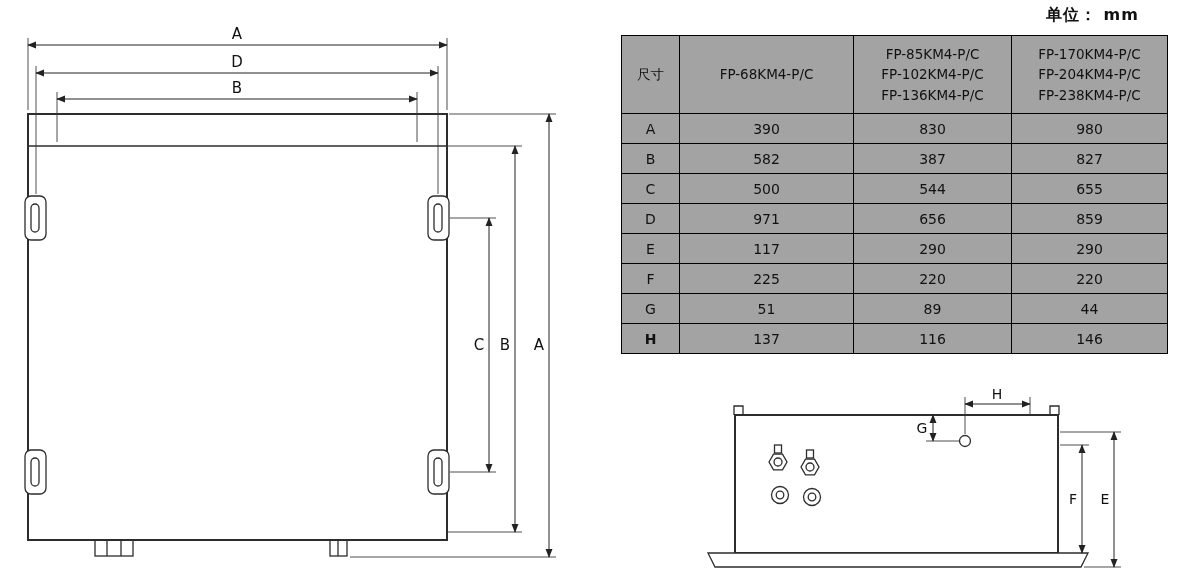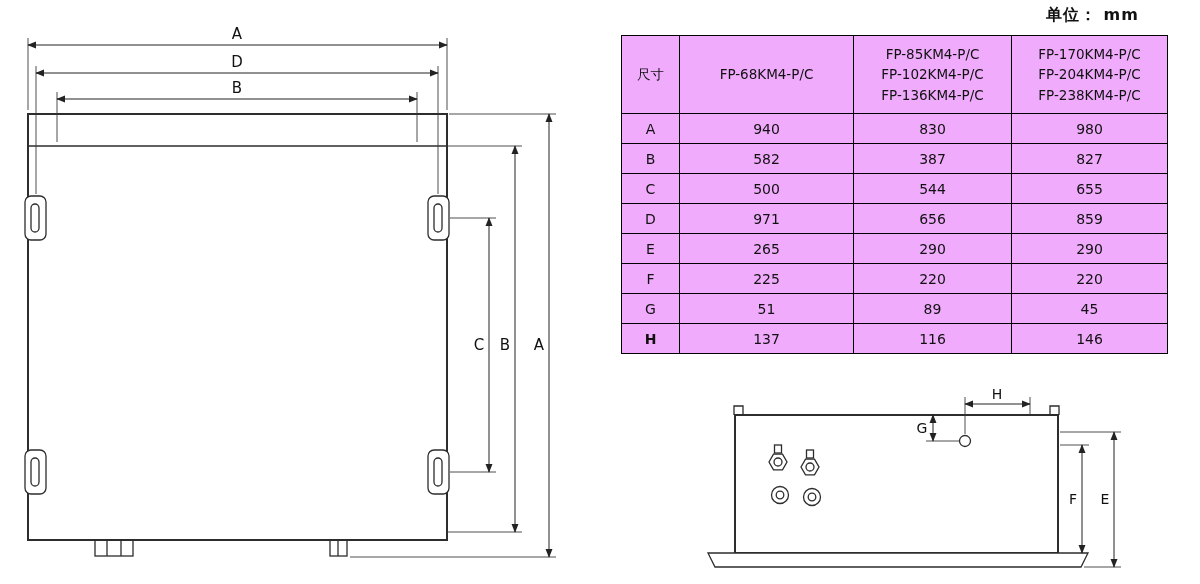--- a/index.html
+++ b/index.html
@@ -31,21 +31,21 @@
     position:absolute; top:5px; left:1046px;
     font-size:16px; font-weight:bold; letter-spacing:1px;
     white-space:nowrap;
   }
 
   
   #table-wrap { position:absolute; left:621px; top:35px; }
   .dim-table { border-collapse:collapse; table-layout:fixed; width:546px; }
   .dim-table th, .dim-table td {
     border:1px solid #000; text-align:center; vertical-align:middle;
-    color:#111; background:#f0abfc; padding:0 2px;
+    color:#111; background:#a3a3a3; padding:0 2px;
   }
   .dim-table th { height:78px; font-weight:normal; font-size:13.5px; line-height:1.5; }
   .dim-table td { height:30px; font-size:14px; }
   .dim-table tr:last-child td:first-child { font-weight:bold; }
 </style>
 </head>
 <body>
 
 <svg id="top-view" width="580" height="584" viewBox="0 0 580 584">
   <defs>
@@ -189,21 +189,21 @@
         <th>
           <div>FP-170KM4-P/C</div>
           <div>FP-204KM4-P/C</div>
           <div>FP-238KM4-P/C</div>
         </th>
       </tr>
     </thead>
     <tbody>
       <tr>
         <td>A</td>
-        <td>940</td>
+        <td>390</td>
         <td>830</td>
         <td>980</td>
       </tr>
       <tr>
         <td>B</td>
         <td>582</td>
         <td>387</td>
         <td>827</td>
       </tr>
       <tr>
@@ -213,35 +213,35 @@
         <td>655</td>
       </tr>
       <tr>
         <td>D</td>
         <td>971</td>
         <td>656</td>
         <td>859</td>
       </tr>
       <tr>
         <td>E</td>
-        <td>265</td>
+        <td>117</td>
         <td>290</td>
         <td>290</td>
       </tr>
       <tr>
         <td>F</td>
         <td>225</td>
         <td>220</td>
         <td>220</td>
       </tr>
       <tr>
         <td>G</td>
         <td>51</td>
         <td>89</td>
-        <td>45</td>
+        <td>44</td>
       </tr>
       <tr>
         <td>H</td>
         <td>137</td>
         <td>116</td>
         <td>146</td>
       </tr>
     </tbody>
   </table>
 </div>

